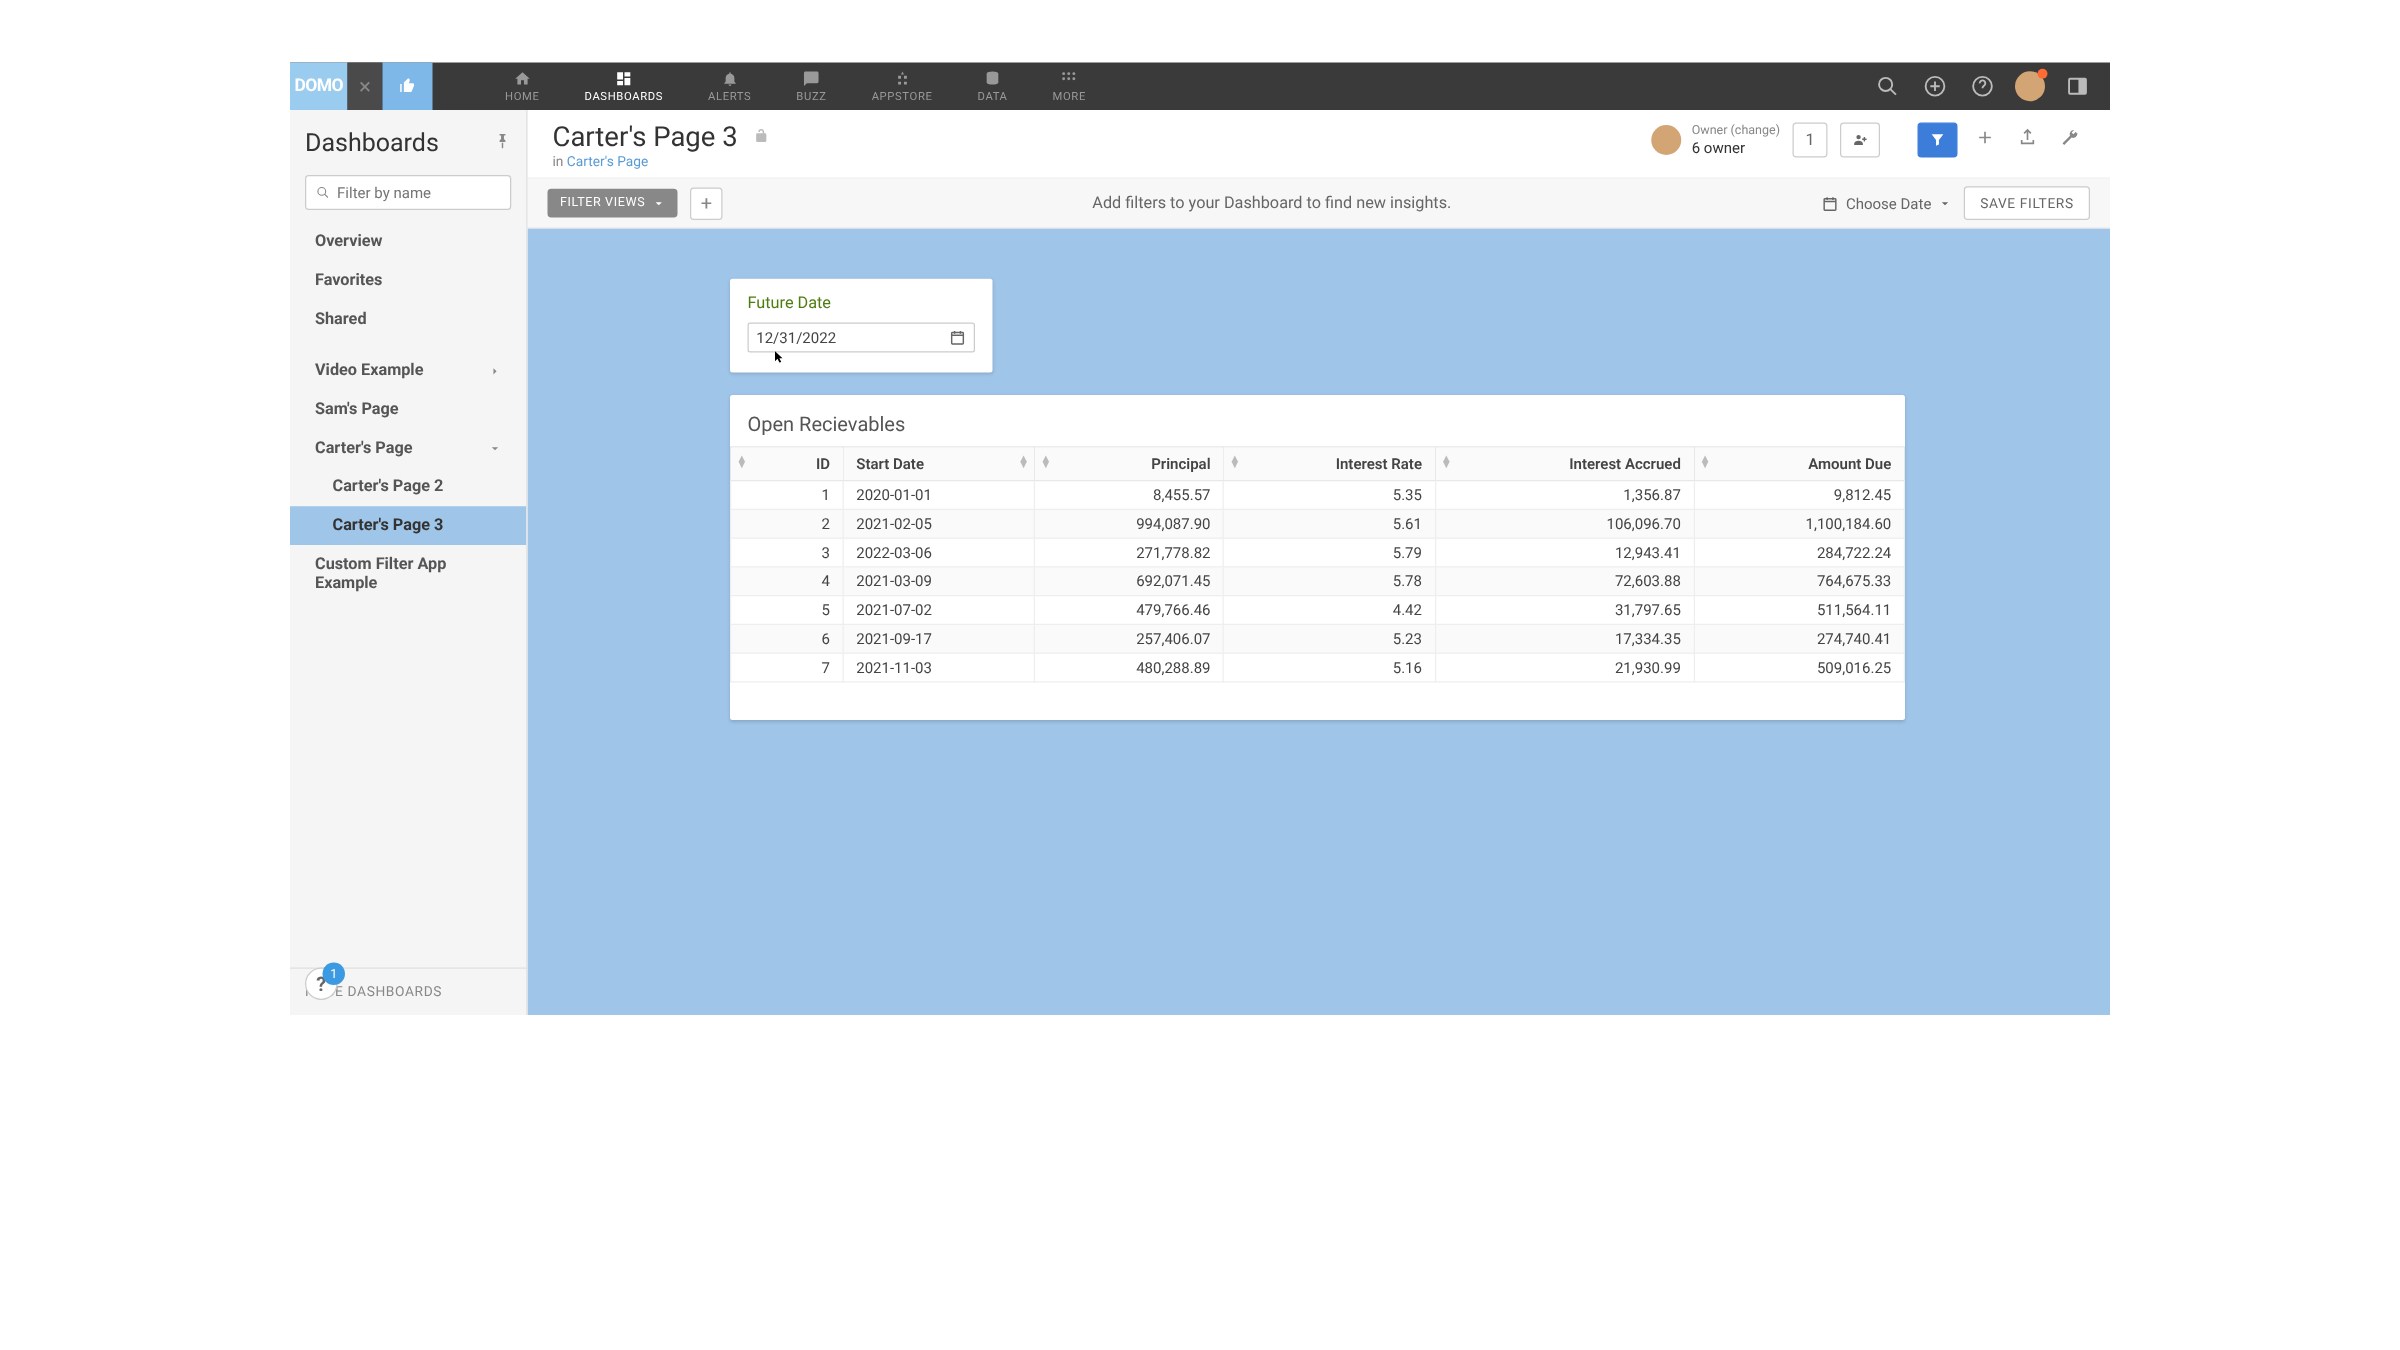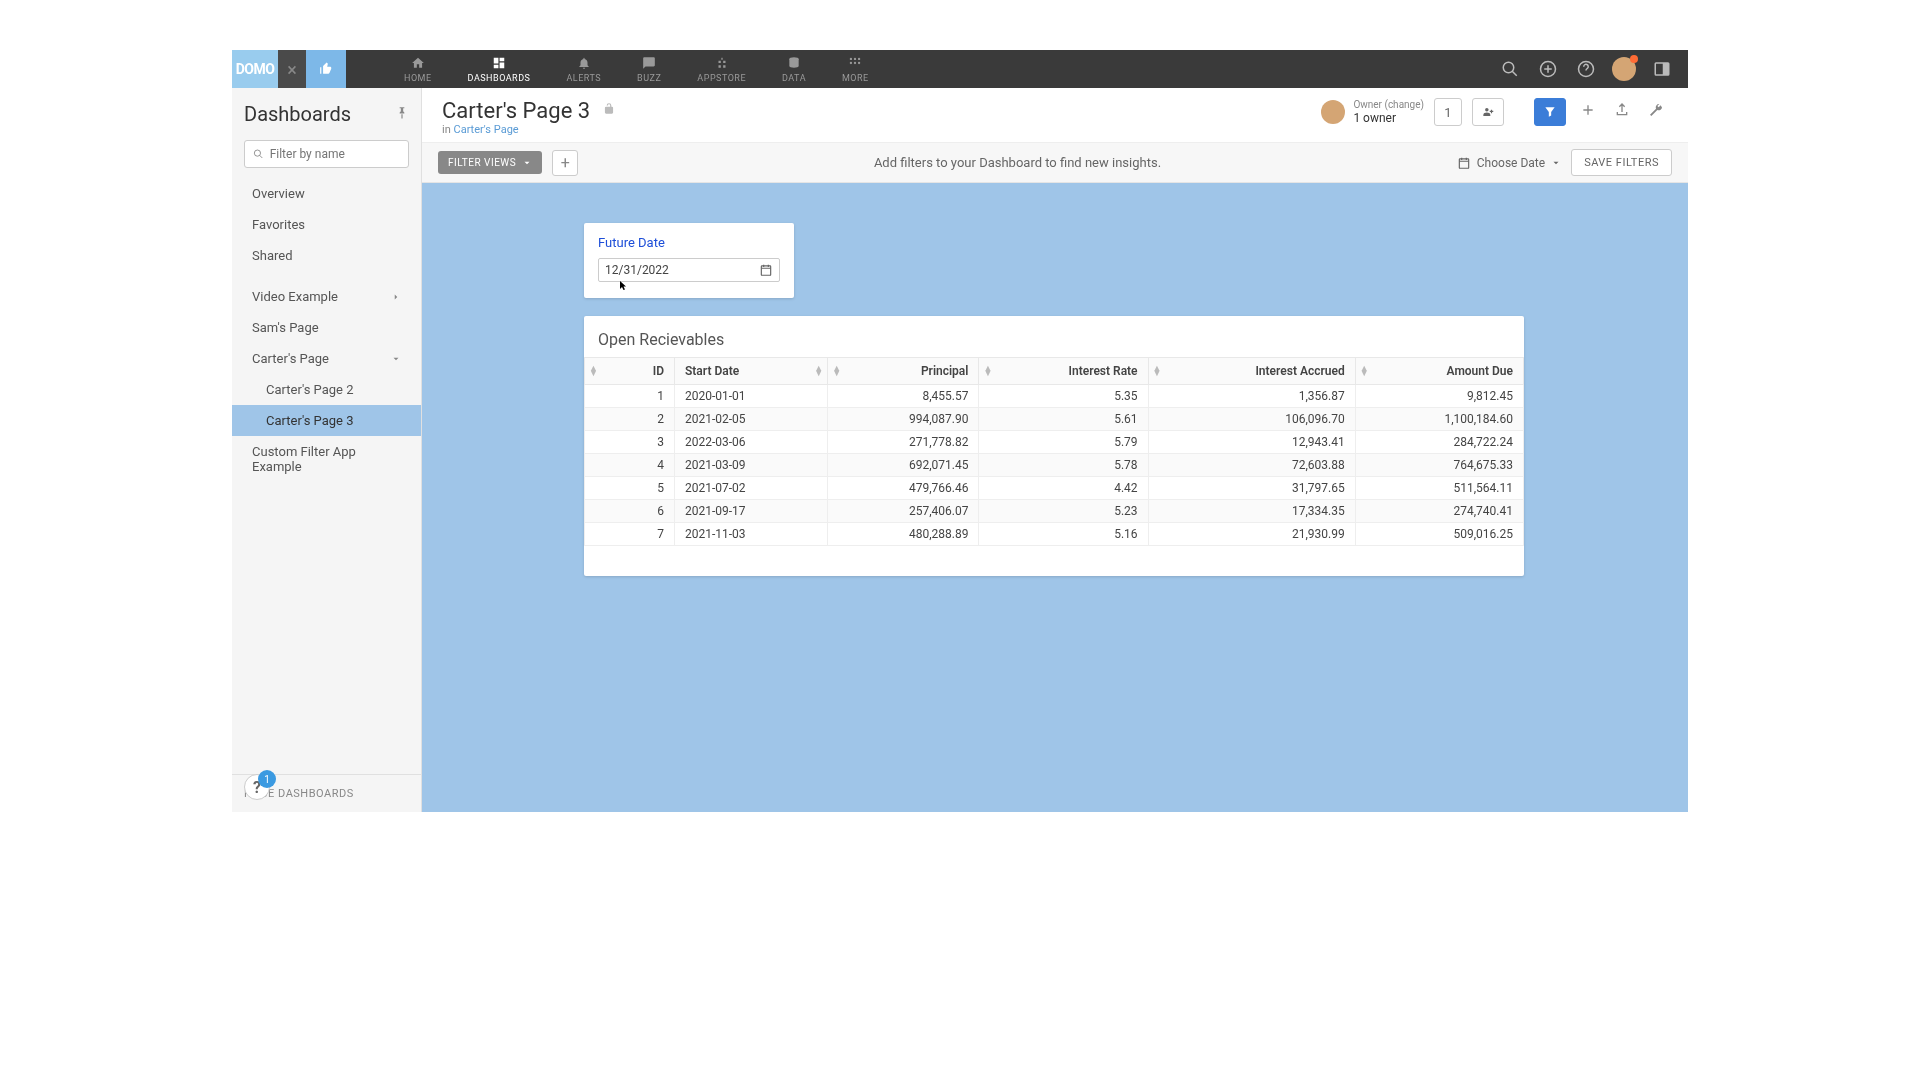--- a/index.html
+++ b/index.html
@@ -27,21 +27,21 @@
 
 
 .sidebar { width: 190px; background: #f5f5f5; border-right: 1px solid #e0e0e0; display: flex; flex-direction: column; position: relative; }
 .sidebar-header { display: flex; align-items: center; justify-content: space-between; padding: 14px 12px 10px; }
 .sidebar-title { font-size: 20px; color: #333; font-weight: 400; }
 .pin-icon { color: #888; cursor: pointer; }
 .pin-icon svg { width: 14px; height: 14px; }
 .filter-box { margin: 4px 12px 10px; background: #fff; border: 1px solid #ccc; border-radius: 3px; display: flex; align-items: center; padding: 6px 8px; gap: 6px; }
 .filter-box svg { width: 12px; height: 12px; color: #888; }
 .filter-box input { border: none; outline: none; font-size: 12px; width: 100%; color: #555; }
-.sidebar-list { flex: 1; overflow: auto; }
+.sidebar-list { flex: 1; overflow: auto; font-weight: bold; }
 .sb-item { padding: 8px 20px; font-size: 13px; color: #555; cursor: pointer; display: flex; align-items: center; justify-content: space-between; }
 .sb-item.expandable svg { width: 10px; height: 10px; color: #888; }
 .sb-item.child { padding-left: 34px; }
 .sb-item.selected { background: #9fc5e8; color: #333; }
 .sb-group-gap { height: 10px; }
 .sidebar-footer { padding: 12px; border-top: 1px solid #e0e0e0; }
 .dash-btn { display: flex; align-items: center; gap: 8px; font-size: 11px; color: #888; letter-spacing: 0.5px; }
 .help-btn { position: absolute; left: 12px; bottom: 12px; width: 26px; height: 26px; border-radius: 50%; background: #fff; border: 1px solid #ccc; display: flex; align-items: center; justify-content: center; color: #666; font-weight: bold; }
 .count-badge { position: absolute; left: 26px; bottom: 24px; width: 18px; height: 18px; border-radius: 50%; background: #3b9ae1; color: #fff; font-size: 10px; display: flex; align-items: center; justify-content: center; }
 
@@ -74,21 +74,21 @@
 .add-filter-btn { width: 26px; height: 26px; border: 1px solid #ccc; border-radius: 3px; display: flex; align-items: center; justify-content: center; color: #888; cursor: pointer; background: #fff; }
 .filter-hint { flex: 1; text-align: center; font-size: 13px; color: #666; }
 .choose-date { display: flex; align-items: center; gap: 6px; font-size: 12px; color: #666; cursor: pointer; }
 .choose-date svg { width: 14px; height: 14px; }
 .save-filters { border: 1px solid #ccc; border-radius: 3px; padding: 6px 12px; font-size: 11px; color: #666; letter-spacing: 0.5px; cursor: pointer; background: #fff; }
 
 
 .canvas { flex: 1; background: #9fc5e8; padding: 40px 0 0 0; overflow: auto; position: relative; }
 .card { background: #fff; border-radius: 2px; box-shadow: 0 1px 3px rgba(0,0,0,0.15); }
 .date-card { width: 210px; margin-left: 162px; padding: 12px 14px 16px; }
-.date-card-title { font-size: 13px; color: #1d4ed8; margin-bottom: 8px; }
+.date-card-title { font-size: 13px; color: #4d7c0f; margin-bottom: 8px; }
 .date-input-wrap { border: 1px solid #ccc; border-radius: 2px; display: flex; align-items: flex-end; padding: 4px 6px; justify-content: space-between; }
 .date-input-wrap span { font-size: 12px; color: #444; }
 .date-input-wrap svg { width: 14px; height: 14px; color: #666; }
 
 .table-card { width: 940px; margin: 18px 0 0 162px; padding: 14px 0 30px; }
 .table-title { font-size: 16px; color: #555; padding: 0 14px 8px; font-weight: 400; }
 table { width: 100%; border-collapse: collapse; font-size: 12px; }
 th { text-align: right; padding: 6px 10px; border: 1px solid #e8e8e8; color: #444; font-weight: 600; background: #fafafa; position: relative; }
 th.left { text-align: left; }
 th .sort { position: absolute; left: 4px; top: 50%; transform: translateY(-50%); color: #bbb; font-size: 9px; line-height: 0.6; }
@@ -267,21 +267,21 @@
                   <path d="M17 8h-1V6a4 4 0 00-8 0h2a2 2 0 014 0v2H7a2 2 0 00-2 2v8a2 2 0 002 2h10a2 2 0 002-2v-8a2 2 0 00-2-2z"></path>
                 </svg></div>
           </div>
           <div class="breadcrumb"><span>in </span><a href="#">Carter's Page</a></div>
         </div>
         <div class="header-right">
           <div class="owner-block">
             <div class="owner-avatar"></div>
             <div class="owner-text">
                 <span>Owner (change)</span>
-                <span class="count">1 owner</span>
+                <span class="count">6 owner</span>
               </div>
           </div>
           <div class="header-btn num">1</div>
           <div class="header-btn">
               <svg viewBox="0 0 24 24" fill="currentColor">
                 <circle cx="10" cy="8" r="3"></circle>
                 <path d="M10 13c-3 0-6 1.5-6 4v2h12v-2c0-2.5-3-4-6-4zM19 8v2h2v2h-2v2h-2v-2h-2v-2h2V8z"></path>
               </svg>
             </div>
           <div style="width:10px"></div>

